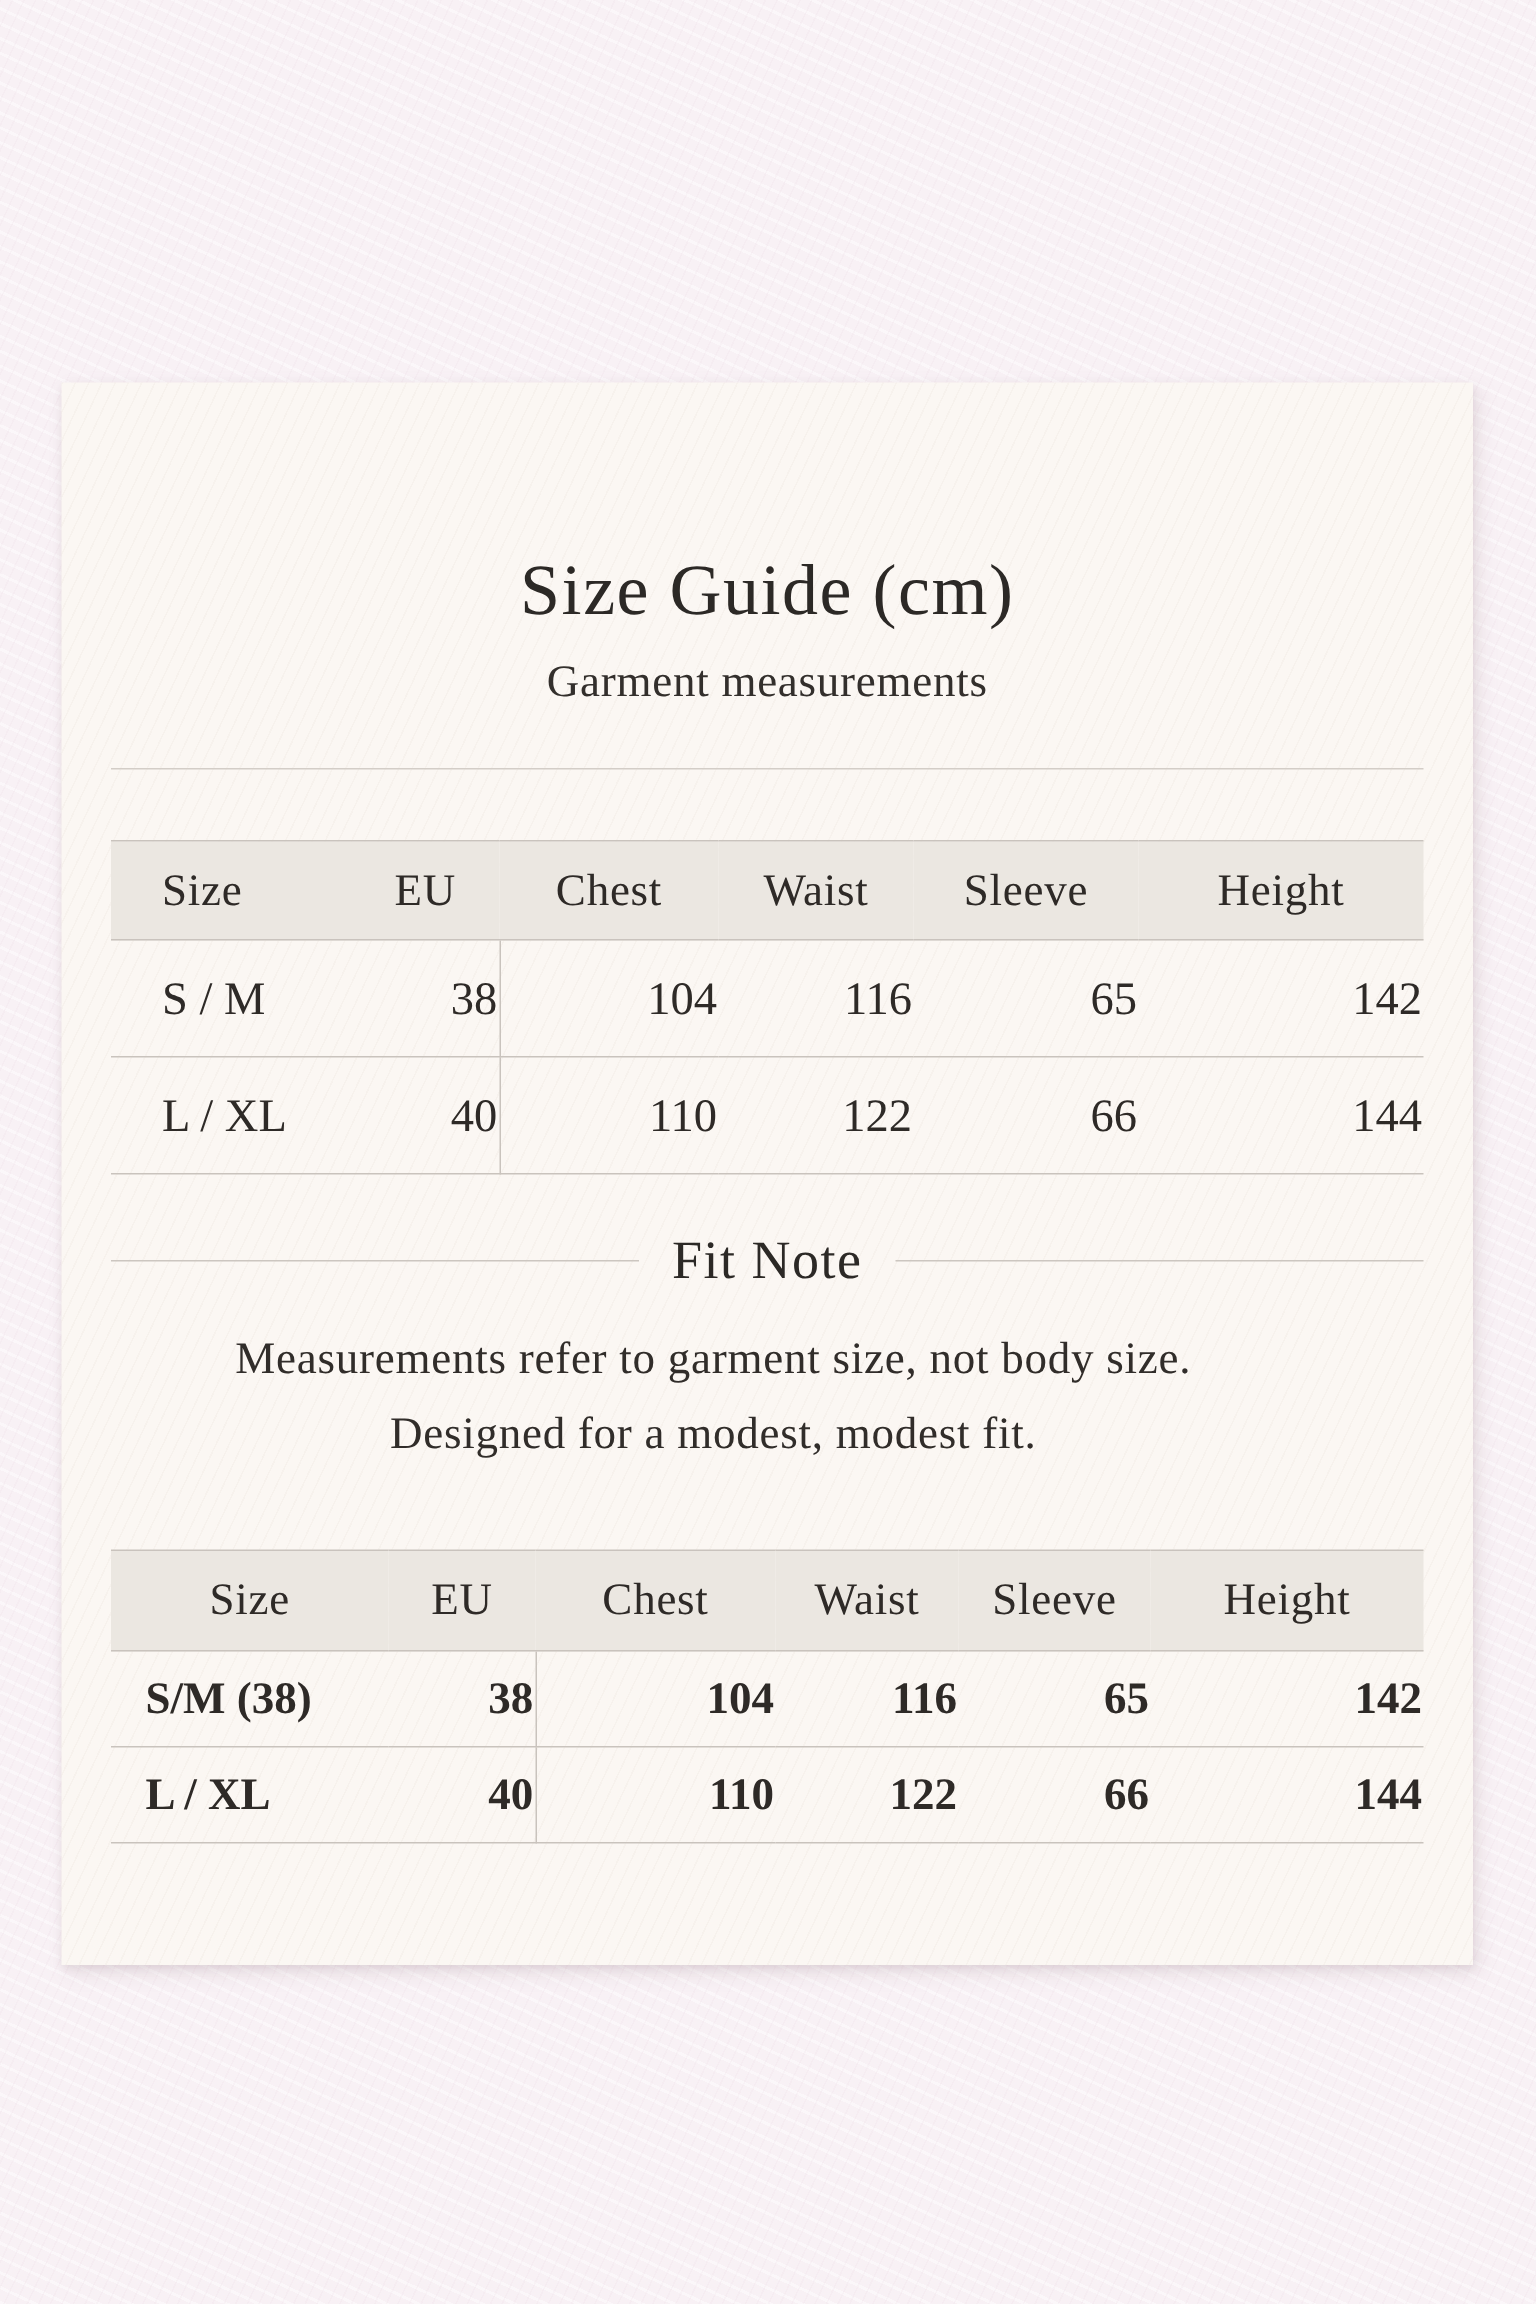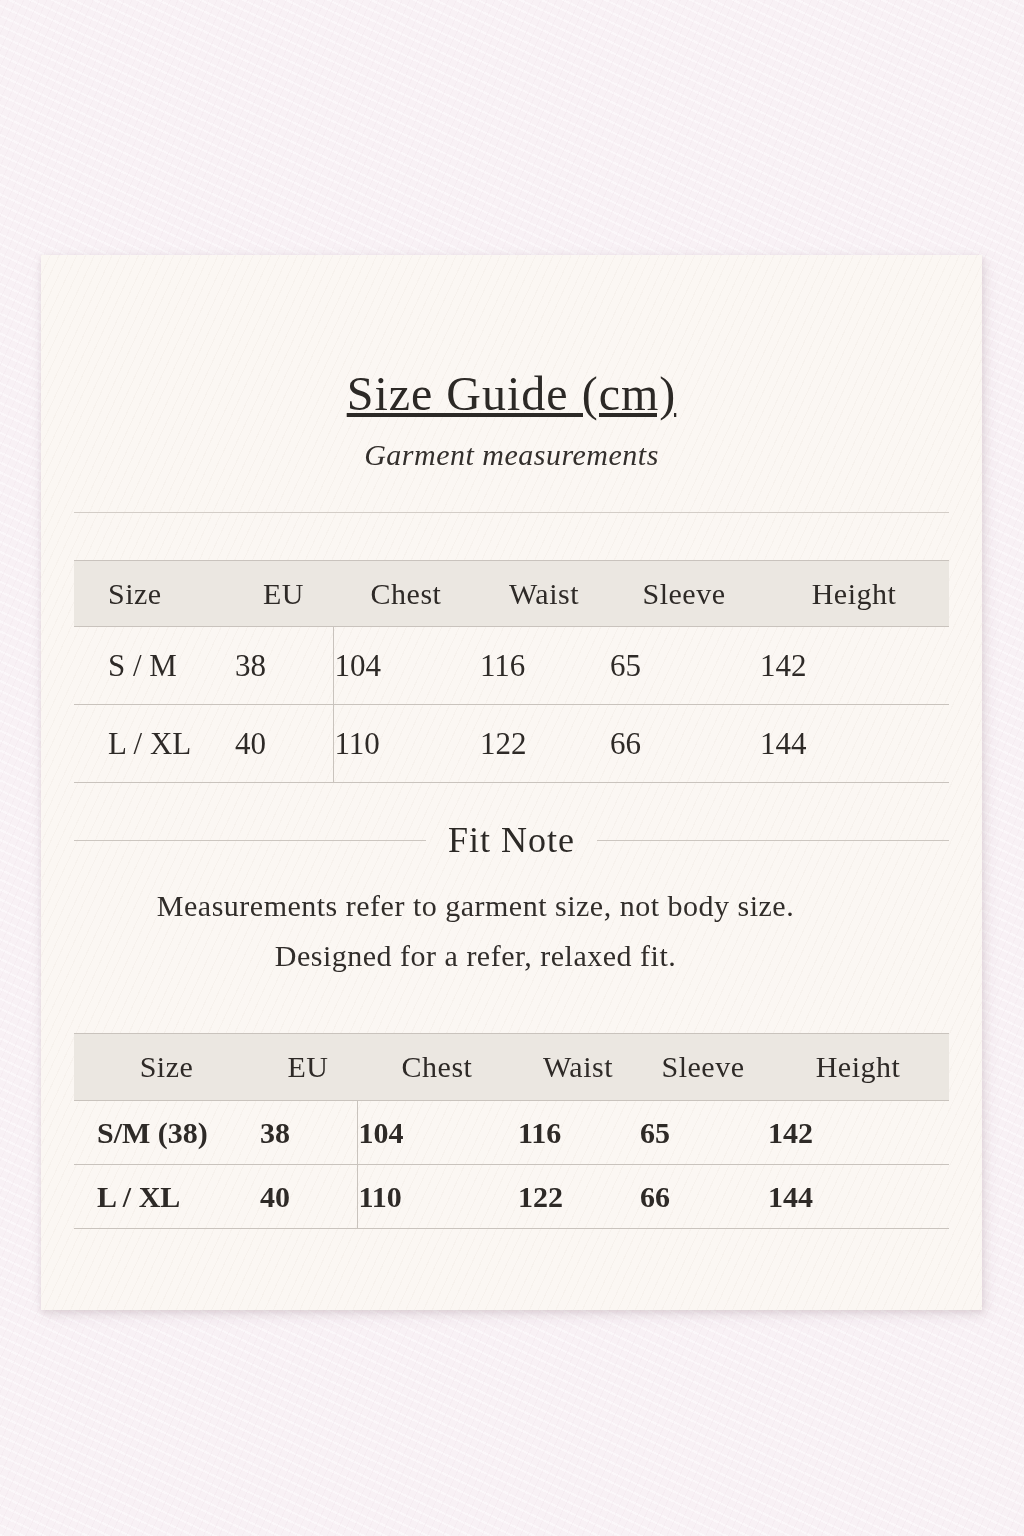--- a/index.html
+++ b/index.html
@@ -32,27 +32,25 @@
     box-shadow: 0 2px 6px rgba(165,140,152,0.22), 4px 5px 12px rgba(165,140,152,0.18);
   }
   h1.title {
     margin: 111px 0 0 0;
     font-size: 48px;
     line-height: 56px;
     font-weight: normal;
     text-align: center;
     letter-spacing: 1px;
     color: #2c2926;
-    text-decoration: underline;
   }
   p.subtitle {
     margin: 16px 0 0 0;
     font-size: 30px;
     line-height: 34px;
-    font-style: italic;
     text-align: center;
     letter-spacing: 0.5px;
     color: #332f2c;
   }
   .divider {
     margin-top: 40px;
     height: 0;
     border-top: 1px solid #d3cdc7;
   }
   table.size-table {
@@ -65,21 +63,21 @@
     font-weight: normal;
     font-size: 30px;
     letter-spacing: 0.5px;
     background-color: #ebe7e1;
     border-top: 1px solid #c9c3bd;
     border-bottom: 1px solid #c9c3bd;
     vertical-align: middle;
   }
   table.size-table td {
     font-size: 31px;
-    text-align: left;
+    text-align: right;
     vertical-align: middle;
     border-bottom: 1px solid #c9c3bd;
   }
   table.size-table tbody td:nth-child(2) { border-right: 1px solid #c9c3bd; }
 
   table.t1 th { height: 63px; }
   table.t1 td { height: 75px; }
   table.t1 th:first-child, table.t1 td:first-child {
     text-align: left;
     padding-left: 34px;
@@ -181,21 +179,21 @@
   </table>
 
   <div class="fitnote-heading">
     <span class="rule"></span>
     <h2>Fit Note</h2>
     <span class="rule"></span>
   </div>
 
   <div class="notes">
     <p>Measurements refer to garment size, not body size.</p>
-    <p>Designed for a refer, relaxed fit.</p>
+    <p>Designed for a modest, modest fit.</p>
   </div>
 
   <table class="size-table t2">
     <colgroup>
       <col class="c1">
         <col class="c2">
         <col class="c3">
         <col class="c4">
         <col class="c5">
         <col class="c6">

